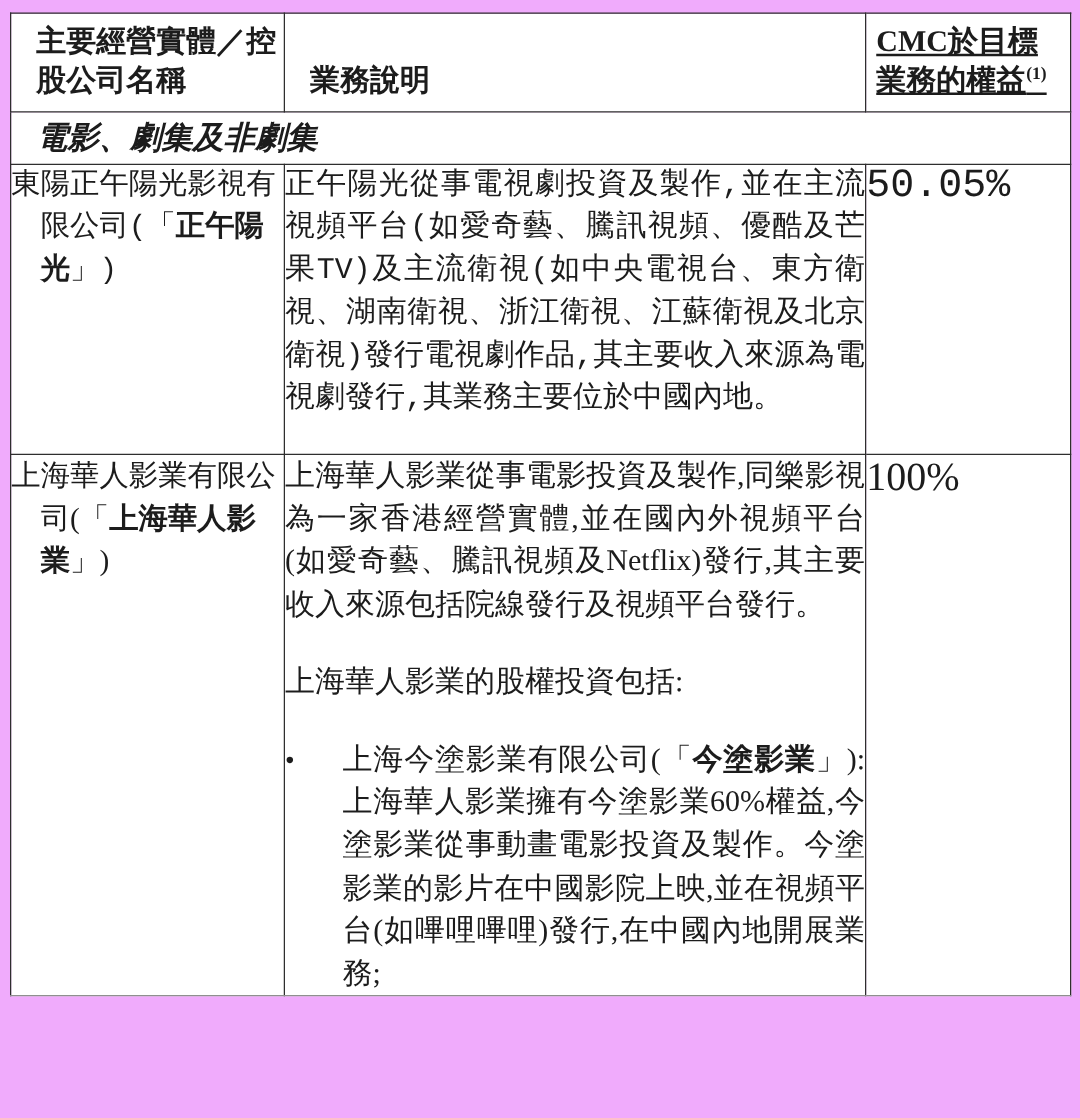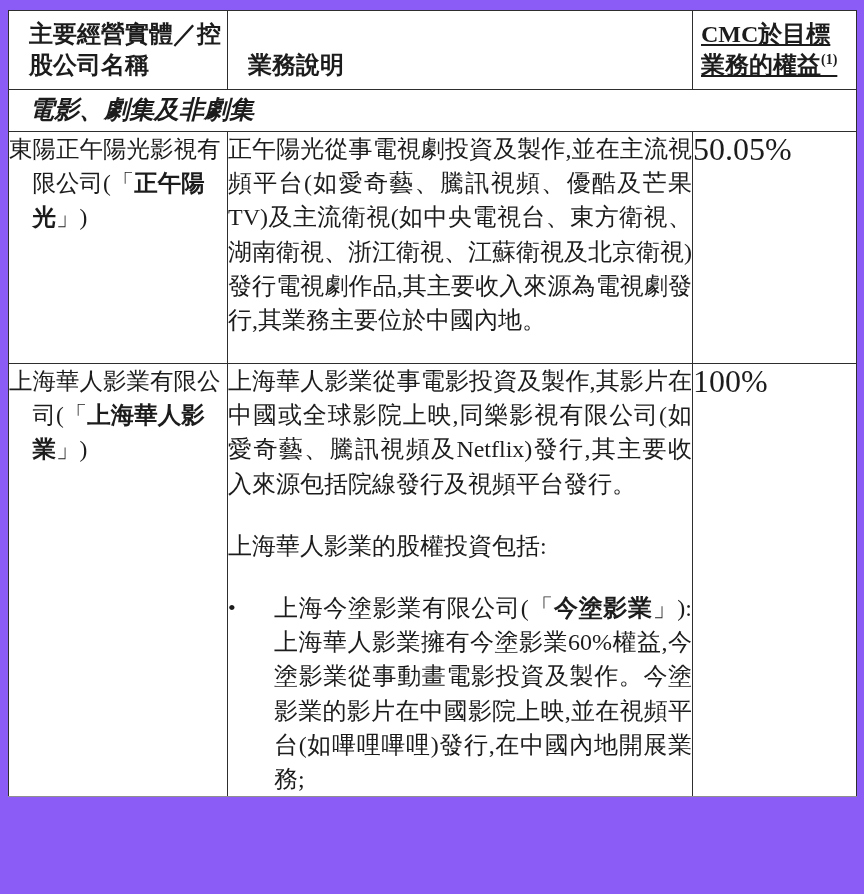--- a/index.html
+++ b/index.html
@@ -8,21 +8,21 @@
     background: #ffffff;
     width: 864px;
     height: 894px;
     overflow: hidden;
     font-family: "Liberation Serif", "DejaVu Serif", serif;
     color: #1c1c1c;
   }
   .page {
     width: 864px;
     height: 894px;
-    background: #8b5cf6;
+    background: #f0abfc;
     box-sizing: border-box;
     padding: 10px 8px 0 8px;
   }
   table.entities {
     border-collapse: collapse;
     table-layout: fixed;
     width: 848px;
   }
   table.entities col.c1 { width: 219px; }
   table.entities col.c2 { width: 465px; }
@@ -92,21 +92,21 @@
     text-align: justify;
   }
   td.desc-cell p.follow { margin-top: 28px; }
   td.interest-cell {
     padding: 9px 6px 8px 13px;
     font-size: 32px;
     line-height: 34px;
   }
   td.interest-cell p { margin: 0; }
 
-  tr.body-row-1 { height: 232px; }
+  tr.body-row-1 { height: 232px; font-family: Liberation Mono, monospace; }
   tr.body-row-2 { height: 104px; }
   tr.body-row-3 { height: 427px; }
 
   
   .bullet-item {
     display: flex;
     margin-top: 28px;
   }
   .bullet-item .marker {
     flex: 0 0 46px;
@@ -153,21 +153,21 @@
           <p>50.05%</p>
         </td>
       </tr>
 
 
       <tr class="body-row body-row-3">
         <td class="name-cell">
           <p><span>上海華人影業有限公司(「</span><b>上海華人影業</b><span>」)</span></p>
         </td>
         <td class="desc-cell">
-          <p>上海華人影業從事電影投資及製作,其影片在中國或全球影院上映,同樂影視有限公司(如愛奇藝、騰訊視頻及Netflix)發行,其主要收入來源包括院線發行及視頻平台發行。</p>
+          <p>上海華人影業從事電影投資及製作,同樂影視為一家香港經營實體,並在國內外視頻平台(如愛奇藝、騰訊視頻及Netflix)發行,其主要收入來源包括院線發行及視頻平台發行。</p>
           <p class="follow">上海華人影業的股權投資包括:</p>
           <div class="bullet-item">
             <span class="marker">•</span>
             <span class="bullet-text"><span>上海今塗影業有限公司(「</span><b>今塗影業</b><span>」):上海華人影業擁有今塗影業60%權益,今塗影業從事動畫電影投資及製作。今塗影業的影片在中國影院上映,並在視頻平台(如嗶哩嗶哩)發行,在中國內地開展業務;</span></span>
           </div>
         </td>
         <td class="interest-cell">
           <p>100%</p>
         </td>
       </tr>

